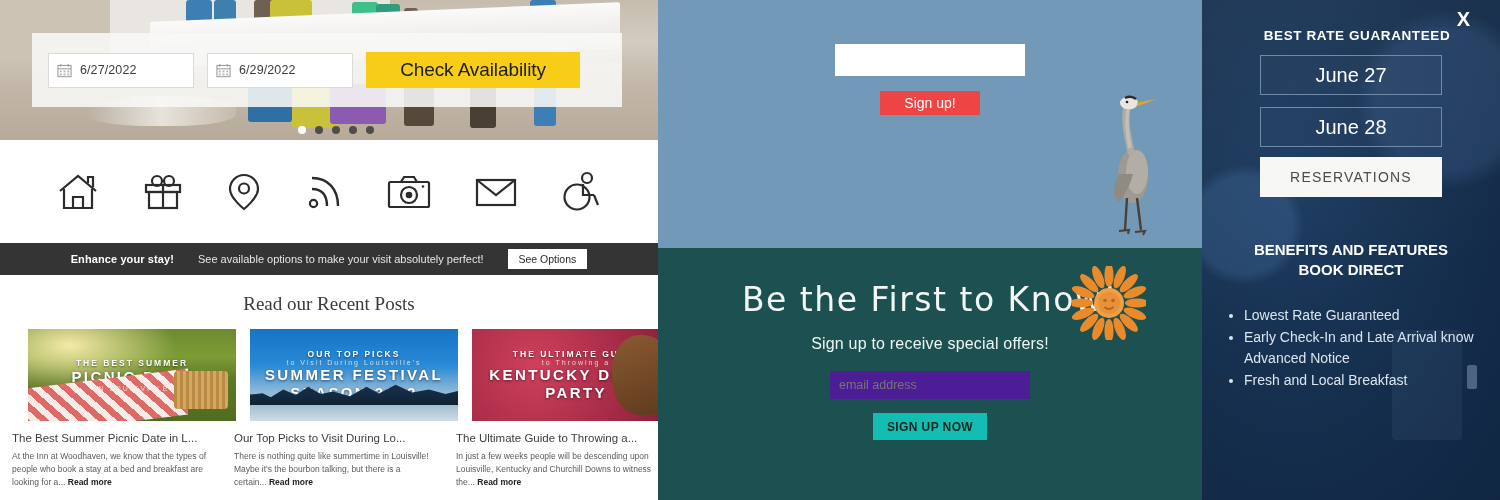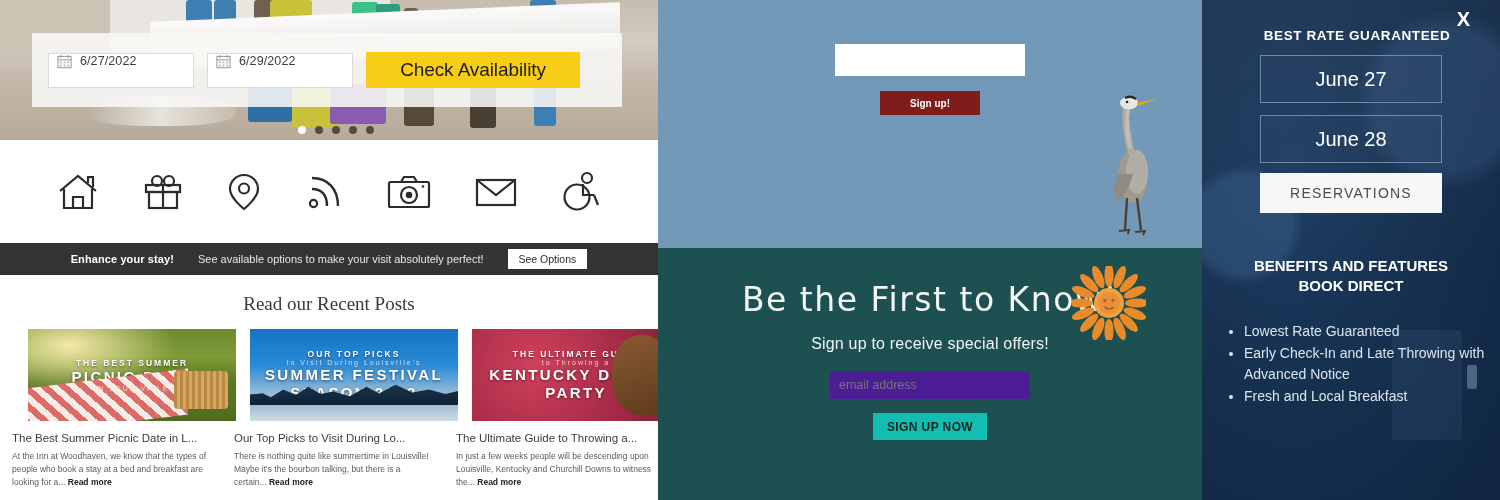--- a/index.html
+++ b/index.html
@@ -44,21 +44,21 @@
   .c14{ left:534px; top:74px; width:22px; height:52px; background:#3d7fb5; }
   .hero .rug { position:absolute; left:86px; top:96px; width:150px; height:30px;
     background:linear-gradient(90deg,#b9b0a2,#efece6,#c6bdae); border-radius:40%; opacity:.85; }
 
   .booking-bar {
     position:absolute; left:32px; top:33px; width:590px; height:74px;
     background: rgba(248,248,246,0.88);
   }
   .booking-inner { display:flex; align-items:center; height:100%; padding:0 0 0 16px; gap:13px; }
   .date-field {
-    display:flex; align-items:flex-start; gap:8px;
+    display:flex; align-items:center; gap:8px;
     width:146px; height:35px; background:#fff; border:1px solid #ddd9d4; padding:0 8px;
   }
   .date-field .cal { width:15px; height:15px; flex:0 0 15px; }
   .date-field span { font-size:12.5px; color:#3c3c3c; letter-spacing:.1px; }
   .check-btn {
     width:214px; height:36px; background:#f8cd17; border:none;
     font-size:19px; color:#1c1c1c; letter-spacing:-.1px; cursor:pointer;
     display:flex; align-items:center; justify-content:center;
   }
   .dots { position:absolute; left:298px; top:126px; display:flex; gap:9px; }
@@ -123,21 +123,21 @@
   .post p b { color:#222; }
 
   
   .panel-mid { width:544px; height:500px; }
   .maine { position:relative; height:248px; background:#729ab8; padding-top:22px; overflow:hidden; }
   .maine h1 { text-align:center; font-size:32px; font-weight:normal; color:#27425c; letter-spacing:.2px; }
   .maine .sub { text-align:center; font-size:15px; color:#63839c; margin-top:9px; }
   .maine .field { display:block; margin:22px auto 0; width:190px; height:32px; background:#fff;
     border:none; }
   .maine .signup { display:block; margin:15px auto 0; width:100px; height:24px;
-    background:#7f1d1d; color:#fff; font-size:10px; font-weight:bold; border:none; cursor:pointer; }
+    background:#ef4444; color:#fff; font-size:14px; font-weight:normal; border:none; cursor:pointer; }
   .heron { position:absolute; right:33px; top:88px; width:72px; height:150px; }
 
   .know { position:relative; height:252px; background:#1d5050; overflow:hidden; }
   .know h2 { text-align:center; font-size:33px; color:#f2f7f5; font-weight:normal;
     letter-spacing:1.5px; padding-top:32px; font-family:"DejaVu Sans", sans-serif; }
   .know .sub2 { text-align:center; font-size:16px; color:#eef5f3; margin-top:16px; letter-spacing:.2px; }
   .know .email { display:block; margin:18px auto 0; width:200px; height:28px; background:#4c1d95;
     border:none; padding:0 9px; font-size:12.5px; color:#8d8d8d; font-family:"Liberation Sans", sans-serif; }
   .know .cta { display:block; margin:14px auto 0; width:114px; height:27px; background:#14bdb2;
     color:#14261f; font-size:12px; font-weight:bold; letter-spacing:.4px; border:none; cursor:pointer; }
@@ -151,21 +151,21 @@
                 radial-gradient(circle at 82% 20%, rgba(80,120,175,.22) 0 70px, transparent 90px),
                 linear-gradient(160deg, rgba(255,255,255,.05), transparent 60%); }
   .panel-right .blurbox { position:absolute; left:190px; top:330px; width:70px; height:110px;
     background: rgba(120,150,190,.10); border-radius:4px; }
   .panel-right .blurbar { position:absolute; left:265px; top:365px; width:10px; height:24px;
     background: rgba(190,210,235,.35); border-radius:2px; }
   .closeX { position:absolute; right:30px; top:9px; font-size:20px; font-weight:bold; color:#fff;
     cursor:pointer; line-height:1; }
   .bestrate { position:relative; text-align:center; font-size:13.5px; font-weight:bold; color:#fff;
     letter-spacing:.6px; padding-top:28px;margin-left:12px; }
-  .datebox { position:relative; margin:12px auto 0; width:182px; height:48px;
+  .datebox { position:relative; margin:12px auto 0; width:182px; height:40px;
     border:1px solid #6d8aa8; display:flex; align-items:center; justify-content:center;
     color:#fff; font-size:20px; background: rgba(255,255,255,.02); cursor:pointer; }
   .resbtn { position:relative; margin:10px auto 0; width:182px; height:40px; background:#f7f7f5;
     color:#4b4b4b; font-size:14px; letter-spacing:1.2px; border:none; cursor:pointer;
     display:flex; align-items:center; justify-content:center; }
   .bookdirect { position:relative; text-align:center; color:#fff; font-size:15px; font-weight:bold;
     line-height:1.35; margin-top:43px; }
   .benefits { position:relative; margin:24px 0 0 42px; color:#dbe5ef; font-size:14px; line-height:1.52; }
   .benefits li { margin-bottom:1px; }
 </style>
@@ -407,18 +407,18 @@
     <div class="datebox">June 28</div>
     <button class="resbtn">RESERVATIONS</button>
 
     <div class="bookdirect">
       <div>BENEFITS AND FEATURES</div>
       <div>BOOK DIRECT</div>
     </div>
 
     <ul class="benefits">
       <li>Lowest Rate Guaranteed</li>
-      <li>Early Check-In and Late Throwing with Advanced Notice</li>
+      <li>Early Check-In and Late Arrival know Advanced Notice</li>
       <li>Fresh and Local Breakfast</li>
     </ul>
   </div>
 
 </div>
 
 </body></html>

